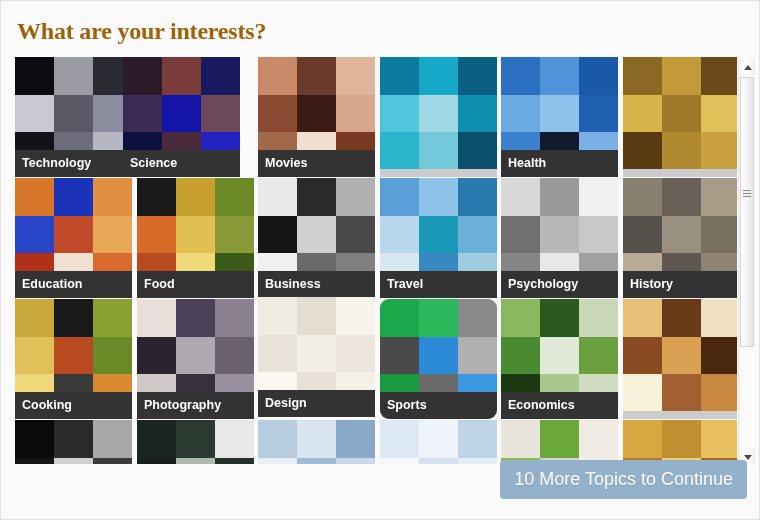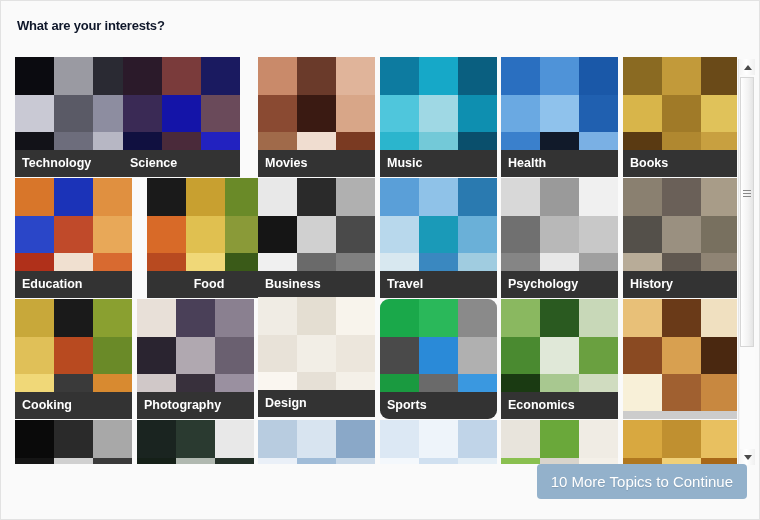--- a/index.html
+++ b/index.html
@@ -13,25 +13,26 @@
   #page {
     position: relative;
     width: 760px; height: 520px;
     background: #fafafa;
     border: 1px solid #e2e2e2;
     overflow: hidden;
   }
   #page-title {
     position: absolute;
     left: 16px; top: 17px;
-    font-size: 13px;
+    font-size: 24px;
     font-weight: bold;
-    color: #0f172a;
+    color: #a16207;
     letter-spacing: -0.2px;
     white-space: nowrap;
+    font-family: Liberation Serif, serif;
   }
   #grid-viewport {
     position: absolute;
     left: 14px; top: 56px;
     width: 722px; height: 410px;
     overflow: hidden;
   }
   #grid {
     position: relative;
     width: 722px;
@@ -112,21 +113,21 @@
     display: block;
     height: 1px;
     background: #888888;
     margin-bottom: 2px;
   }
   #continue-button {
     position: absolute;
     right: 12px; bottom: 20px;
     background: #93b1cb;
     color: #ffffff;
-    font-size: 15px;
+    font-size: 18px;
     padding: 9px 14px;
     border-radius: 4px;
     border: none;
     font-family: "Liberation Sans", sans-serif;
     white-space: nowrap;
     cursor: default;
     text-shadow: 0 1px 1px rgba(0,0,0,0.12);
   }
 </style>
 </head>
@@ -145,35 +146,33 @@
         <div class="tile" style="left: 108px; top: 0px;">
           <div class="tile-img" style="background-image: linear-gradient(rgb(43, 26, 42), rgb(43, 26, 42)), linear-gradient(rgb(122, 59, 59), rgb(122, 59, 59)), linear-gradient(rgb(26, 26, 96), rgb(26, 26, 96)), linear-gradient(rgb(58, 42, 85), rgb(58, 42, 85)), linear-gradient(rgb(20, 20, 168), rgb(20, 20, 168)), linear-gradient(rgb(106, 74, 90), rgb(106, 74, 90)), linear-gradient(rgb(16, 16, 64), rgb(16, 16, 64)), linear-gradient(rgb(74, 42, 58), rgb(74, 42, 58)), linear-gradient(rgb(34, 34, 192), rgb(34, 34, 192)); background-position: 0px 0px, 39px 0px, 78px 0px, 0px 37px, 39px 37px, 78px 37px, 0px 75px, 39px 75px, 78px 75px; background-size: 39px 38px, 39px 38px, 39px 38px, 39px 38px, 39px 38px, 39px 38px, 39px 38px, 39px 38px, 39px 38px;"></div>
           <div class="tile-label">Science</div>
         </div>
         <div class="tile" style="left: 243px; top: 0px;">
           <div class="tile-img" style="background-image: linear-gradient(rgb(201, 138, 106), rgb(201, 138, 106)), linear-gradient(rgb(106, 58, 42), rgb(106, 58, 42)), linear-gradient(rgb(224, 180, 154), rgb(224, 180, 154)), linear-gradient(rgb(138, 74, 50), rgb(138, 74, 50)), linear-gradient(rgb(58, 26, 18), rgb(58, 26, 18)), linear-gradient(rgb(216, 166, 136), rgb(216, 166, 136)), linear-gradient(rgb(160, 106, 74), rgb(160, 106, 74)), linear-gradient(rgb(240, 221, 208), rgb(240, 221, 208)), linear-gradient(rgb(122, 58, 34), rgb(122, 58, 34)); background-position: 0px 0px, 39px 0px, 78px 0px, 0px 37px, 39px 37px, 78px 37px, 0px 75px, 39px 75px, 78px 75px; background-size: 39px 38px, 39px 38px, 39px 38px, 39px 38px, 39px 38px, 39px 38px, 39px 38px, 39px 38px, 39px 38px;"></div>
           <div class="tile-label">Movies</div>
         </div>
         <div class="tile" style="left: 365px; top: 0px;">
           <div class="tile-img" style="background-image: linear-gradient(rgb(13, 123, 160), rgb(13, 123, 160)), linear-gradient(rgb(22, 168, 200), rgb(22, 168, 200)), linear-gradient(rgb(10, 95, 128), rgb(10, 95, 128)), linear-gradient(rgb(79, 198, 220), rgb(79, 198, 220)), linear-gradient(rgb(159, 216, 228), rgb(159, 216, 228)), linear-gradient(rgb(14, 143, 176), rgb(14, 143, 176)), linear-gradient(rgb(43, 181, 205), rgb(43, 181, 205)), linear-gradient(rgb(115, 201, 216), rgb(115, 201, 216)), linear-gradient(rgb(10, 79, 108), rgb(10, 79, 108)); background-position: 0px 0px, 39px 0px, 78px 0px, 0px 37px, 39px 37px, 78px 37px, 0px 75px, 39px 75px, 78px 75px; background-size: 39px 38px, 39px 38px, 39px 38px, 39px 38px, 39px 38px, 39px 38px, 39px 38px, 39px 38px, 39px 38px;"></div>
-          <div class="tile-label">Music</div>
         </div>
         <div class="tile" style="left: 486px; top: 0px;">
           <div class="tile-img" style="background-image: linear-gradient(rgb(42, 111, 192), rgb(42, 111, 192)), linear-gradient(rgb(79, 147, 216), rgb(79, 147, 216)), linear-gradient(rgb(26, 88, 168), rgb(26, 88, 168)), linear-gradient(rgb(106, 169, 226), rgb(106, 169, 226)), linear-gradient(rgb(143, 194, 236), rgb(143, 194, 236)), linear-gradient(rgb(32, 96, 176), rgb(32, 96, 176)), linear-gradient(rgb(58, 128, 204), rgb(58, 128, 204)), linear-gradient(rgb(17, 26, 42), rgb(17, 26, 42)), linear-gradient(rgb(122, 176, 228), rgb(122, 176, 228)); background-position: 0px 0px, 39px 0px, 78px 0px, 0px 37px, 39px 37px, 78px 37px, 0px 75px, 39px 75px, 78px 75px; background-size: 39px 38px, 39px 38px, 39px 38px, 39px 38px, 39px 38px, 39px 38px, 39px 38px, 39px 38px, 39px 38px;"></div>
           <div class="tile-label">Health</div>
         </div>
         <div class="tile" style="left: 608px; top: 0px;">
           <div class="tile-img" style="background-image: linear-gradient(rgb(138, 106, 34), rgb(138, 106, 34)), linear-gradient(rgb(194, 154, 58), rgb(194, 154, 58)), linear-gradient(rgb(106, 74, 24), rgb(106, 74, 24)), linear-gradient(rgb(216, 181, 74), rgb(216, 181, 74)), linear-gradient(rgb(160, 122, 40), rgb(160, 122, 40)), linear-gradient(rgb(224, 194, 90), rgb(224, 194, 90)), linear-gradient(rgb(90, 58, 18), rgb(90, 58, 18)), linear-gradient(rgb(176, 136, 48), rgb(176, 136, 48)), linear-gradient(rgb(200, 160, 64), rgb(200, 160, 64)); background-position: 0px 0px, 39px 0px, 78px 0px, 0px 37px, 39px 37px, 78px 37px, 0px 75px, 39px 75px, 78px 75px; background-size: 39px 38px, 39px 38px, 39px 38px, 39px 38px, 39px 38px, 39px 38px, 39px 38px, 39px 38px, 39px 38px;"></div>
-          <div class="tile-label">Books</div>
         </div>
         <div class="tile selected" style="left: 0px; top: 121px;">
           <div class="tile-img" style="background-image: linear-gradient(rgb(216, 118, 42), rgb(216, 118, 42)), linear-gradient(rgb(27, 51, 184), rgb(27, 51, 184)), linear-gradient(rgb(224, 144, 64), rgb(224, 144, 64)), linear-gradient(rgb(42, 70, 200), rgb(42, 70, 200)), linear-gradient(rgb(192, 74, 42), rgb(192, 74, 42)), linear-gradient(rgb(232, 168, 88), rgb(232, 168, 88)), linear-gradient(rgb(176, 48, 26), rgb(176, 48, 26)), linear-gradient(rgb(240, 224, 208), rgb(240, 224, 208)), linear-gradient(rgb(216, 106, 48), rgb(216, 106, 48)); background-position: 0px 0px, 39px 0px, 78px 0px, 0px 37px, 39px 37px, 78px 37px, 0px 75px, 39px 75px, 78px 75px; background-size: 39px 38px, 39px 38px, 39px 38px, 39px 38px, 39px 38px, 39px 38px, 39px 38px, 39px 38px, 39px 38px;"></div>
           <div class="tile-label">Education</div>
         </div>
-        <div class="tile selected" style="left: 132px; top: 121px; text-align: center;">
+        <div class="tile selected" style="left: 122px; top: 121px;">
           <div class="tile-img" style="background-image: linear-gradient(rgb(26, 26, 26), rgb(26, 26, 26)), linear-gradient(rgb(200, 160, 48), rgb(200, 160, 48)), linear-gradient(rgb(106, 138, 40), rgb(106, 138, 40)), linear-gradient(rgb(216, 106, 40), rgb(216, 106, 40)), linear-gradient(rgb(224, 192, 80), rgb(224, 192, 80)), linear-gradient(rgb(138, 154, 56), rgb(138, 154, 56)), linear-gradient(rgb(184, 74, 32), rgb(184, 74, 32)), linear-gradient(rgb(240, 216, 120), rgb(240, 216, 120)), linear-gradient(rgb(58, 90, 24), rgb(58, 90, 24)); background-position: 0px 0px, 39px 0px, 78px 0px, 0px 37px, 39px 37px, 78px 37px, 0px 75px, 39px 75px, 78px 75px; background-size: 39px 38px, 39px 38px, 39px 38px, 39px 38px, 39px 38px, 39px 38px, 39px 38px, 39px 38px, 39px 38px;"></div>
           <div class="tile-label">Food</div>
         </div>
         <div class="tile" style="left: 243px; top: 121px;">
           <div class="tile-img" style="background-image: linear-gradient(rgb(232, 232, 232), rgb(232, 232, 232)), linear-gradient(rgb(42, 42, 42), rgb(42, 42, 42)), linear-gradient(rgb(176, 176, 176), rgb(176, 176, 176)), linear-gradient(rgb(21, 21, 21), rgb(21, 21, 21)), linear-gradient(rgb(208, 208, 208), rgb(208, 208, 208)), linear-gradient(rgb(74, 74, 74), rgb(74, 74, 74)), linear-gradient(rgb(240, 240, 240), rgb(240, 240, 240)), linear-gradient(rgb(106, 106, 106), rgb(106, 106, 106)), linear-gradient(rgb(128, 128, 128), rgb(128, 128, 128)); background-position: 0px 0px, 39px 0px, 78px 0px, 0px 37px, 39px 37px, 78px 37px, 0px 75px, 39px 75px, 78px 75px; background-size: 39px 38px, 39px 38px, 39px 38px, 39px 38px, 39px 38px, 39px 38px, 39px 38px, 39px 38px, 39px 38px;"></div>
           <div class="tile-label">Business</div>
         </div>
         <div class="tile" style="left: 365px; top: 121px;">
           <div class="tile-img" style="background-image: linear-gradient(rgb(90, 159, 216), rgb(90, 159, 216)), linear-gradient(rgb(143, 194, 232), rgb(143, 194, 232)), linear-gradient(rgb(42, 122, 176), rgb(42, 122, 176)), linear-gradient(rgb(184, 216, 236), rgb(184, 216, 236)), linear-gradient(rgb(26, 154, 184), rgb(26, 154, 184)), linear-gradient(rgb(106, 176, 216), rgb(106, 176, 216)), linear-gradient(rgb(216, 232, 240), rgb(216, 232, 240)), linear-gradient(rgb(58, 136, 192), rgb(58, 136, 192)), linear-gradient(rgb(160, 204, 224), rgb(160, 204, 224)); background-position: 0px 0px, 39px 0px, 78px 0px, 0px 37px, 39px 37px, 78px 37px, 0px 75px, 39px 75px, 78px 75px; background-size: 39px 38px, 39px 38px, 39px 38px, 39px 38px, 39px 38px, 39px 38px, 39px 38px, 39px 38px, 39px 38px;"></div>
           <div class="tile-label">Travel</div>

